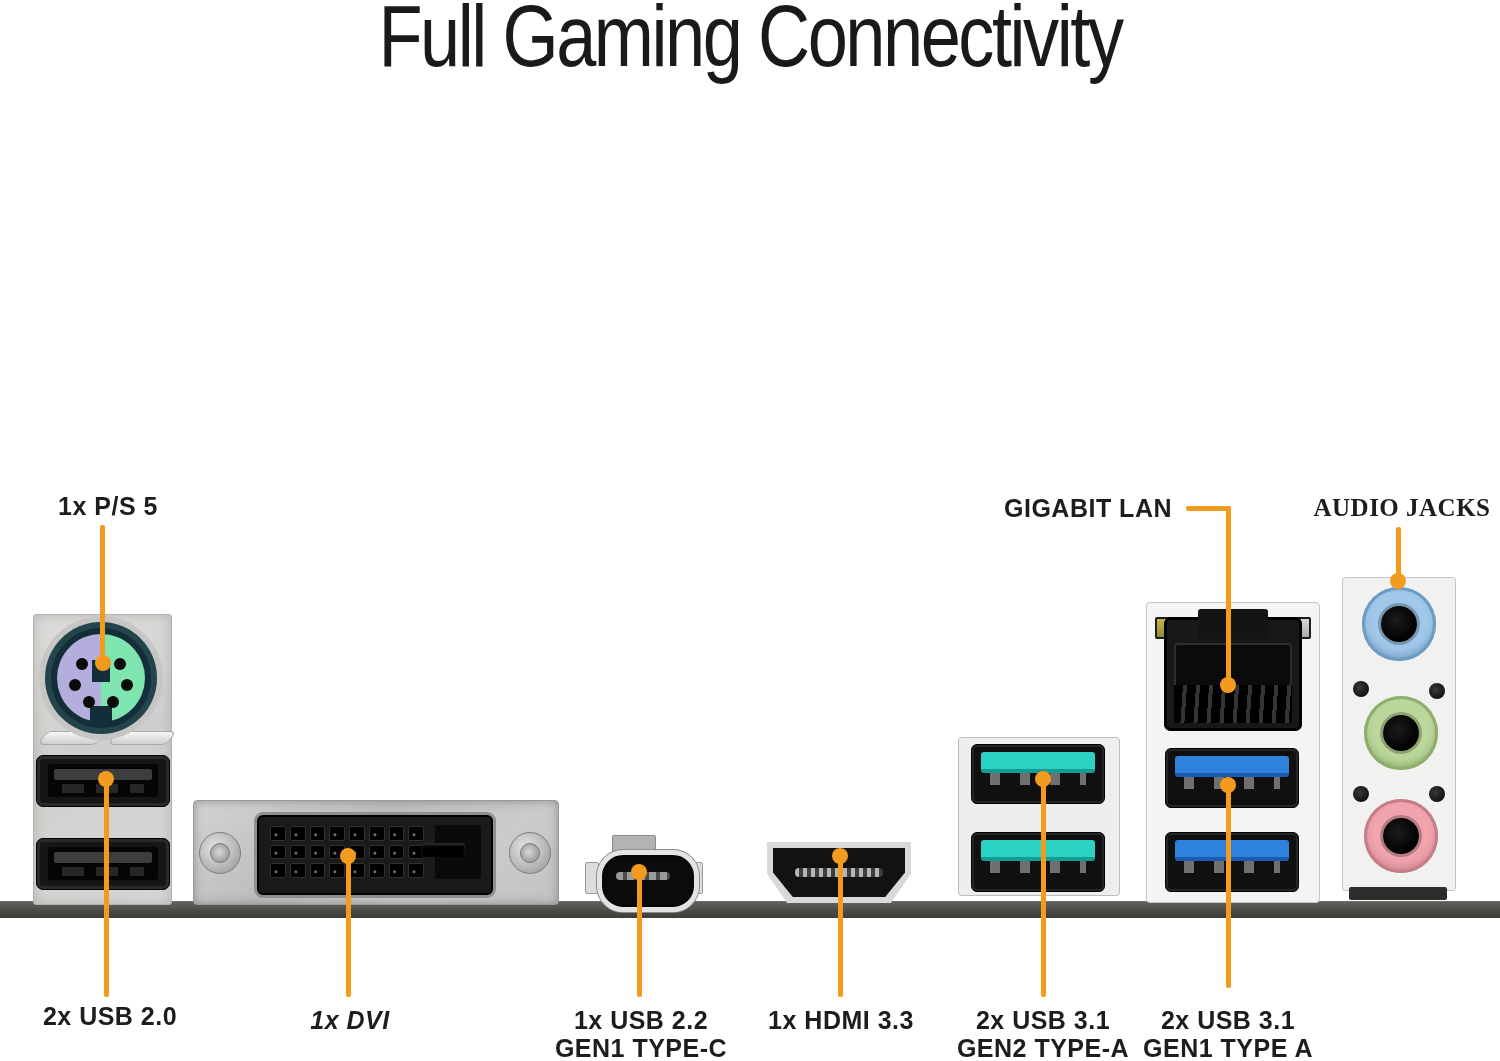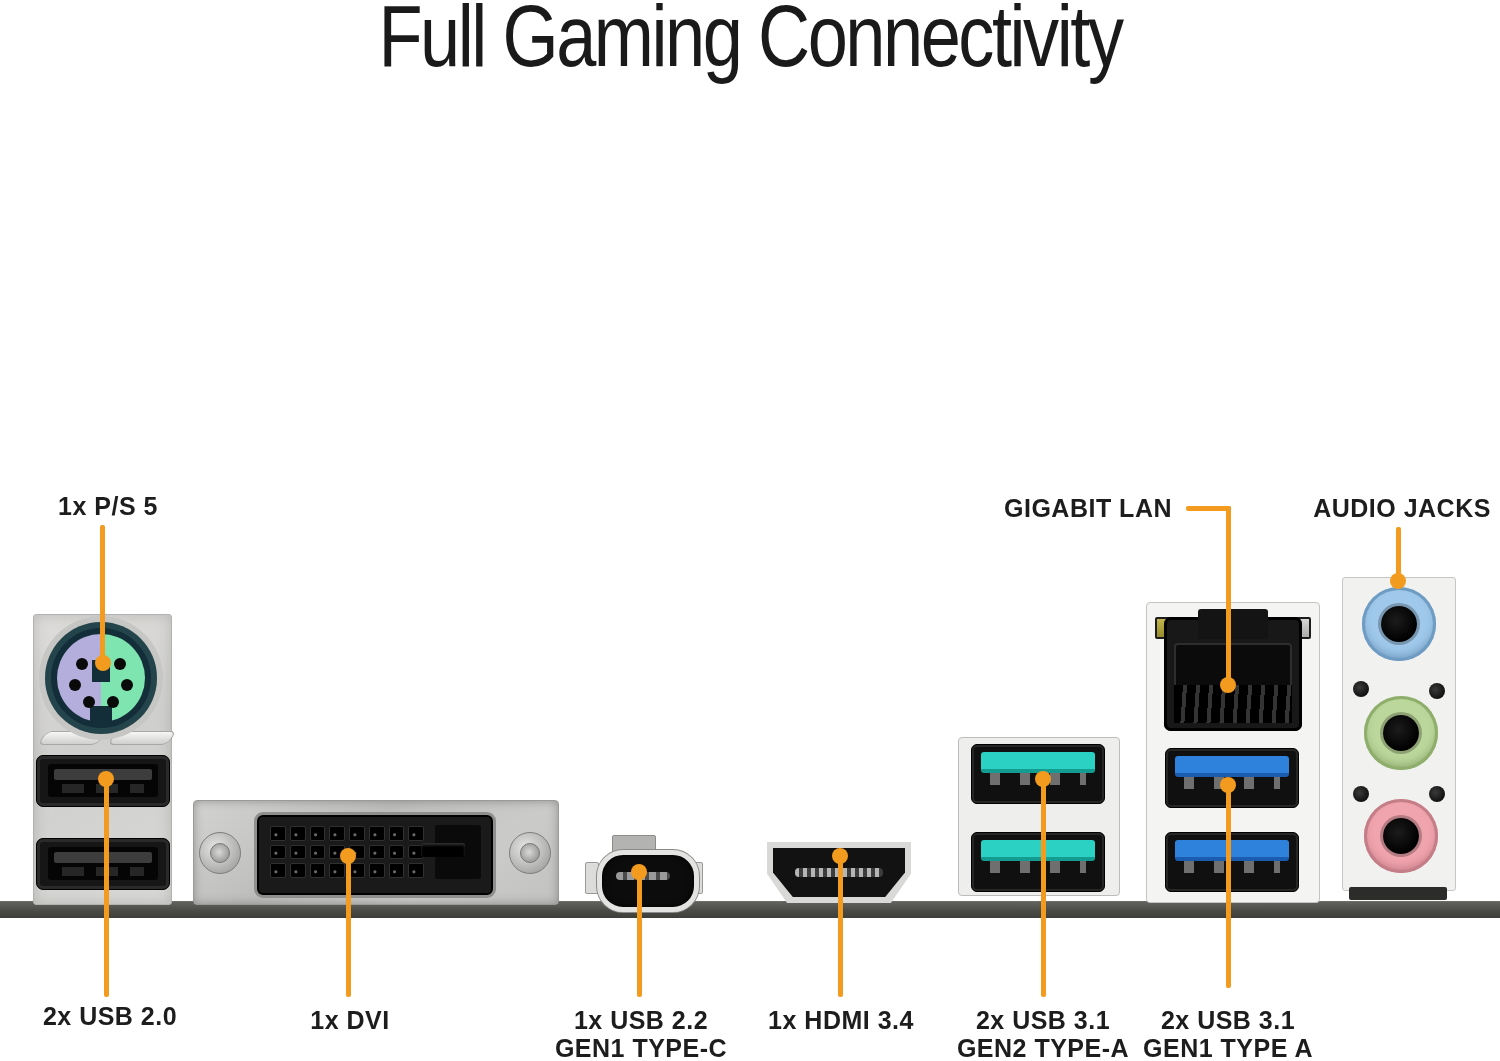--- a/index.html
+++ b/index.html
@@ -271,29 +271,29 @@
 
   <div class="cl-h" style="left:1186px;top:506px;width:45px;"></div>
   <div class="cl-v" style="left:1226px;top:506px;height:180px;"></div>
   <div class="cl-dot" style="left:1220px;top:677px;"></div>
 
   <div class="cl-v" style="left:1396px;top:527px;height:56px;"></div>
   <div class="cl-dot" style="left:1390px;top:573px;"></div>
 
   <div class="lbl center" style="left:108px;top:492px;">1x P/S 5</div>
   <div class="lbl" style="right:328px;top:494px;">GIGABIT LAN</div>
-  <div class="lbl center" style="left:1402px;top:494px;">AUDIO JACKS</div>
+  <div class="lbl center" style="left:1402px;top:494px;font-family:Liberation Serif, serif;">AUDIO JACKS</div>
 
   <div class="lbl center" style="left:110px;top:1002px;">2x USB 2.0</div>
-  <div class="lbl center" style="left:350px;top:1006px;">1x DVI</div>
+  <div class="lbl center" style="left:350px;top:1006px;font-style:italic;">1x DVI</div>
 
   <div class="lbl center" style="left:641px;top:1006px;">1x USB 2.2</div>
   <div class="lbl center" style="left:641px;top:1034px;">GEN1 TYPE-C</div>
 
-  <div class="lbl center" style="left:841px;top:1006px;">1x HDMI 3.4</div>
+  <div class="lbl center" style="left:841px;top:1006px;">1x HDMI 3.3</div>
 
   <div class="lbl center" style="left:1043px;top:1006px;">2x USB 3.1</div>
   <div class="lbl center" style="left:1043px;top:1034px;">GEN2 TYPE-A</div>
 
   <div class="lbl center" style="left:1228px;top:1006px;">2x USB 3.1</div>
   <div class="lbl center" style="left:1228px;top:1034px;">GEN1 TYPE A</div>
 
 </div>
 
 </body></html>

